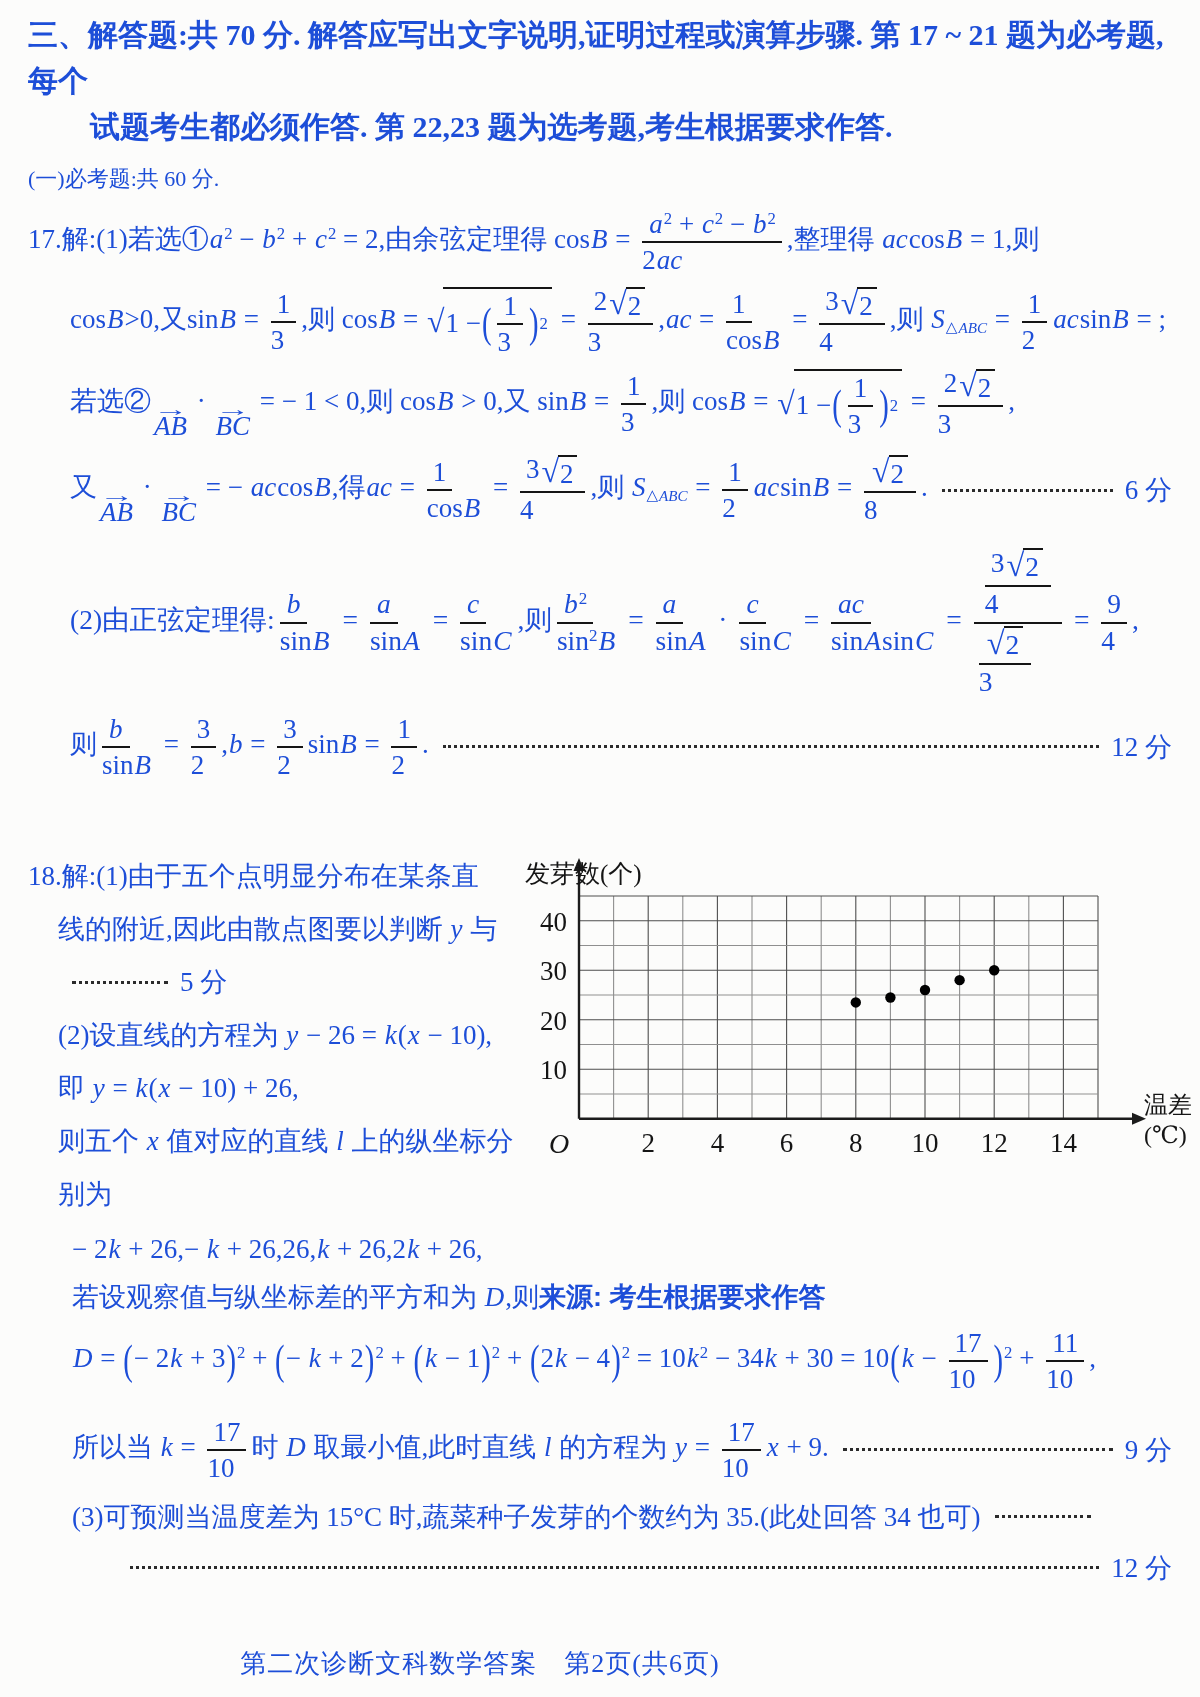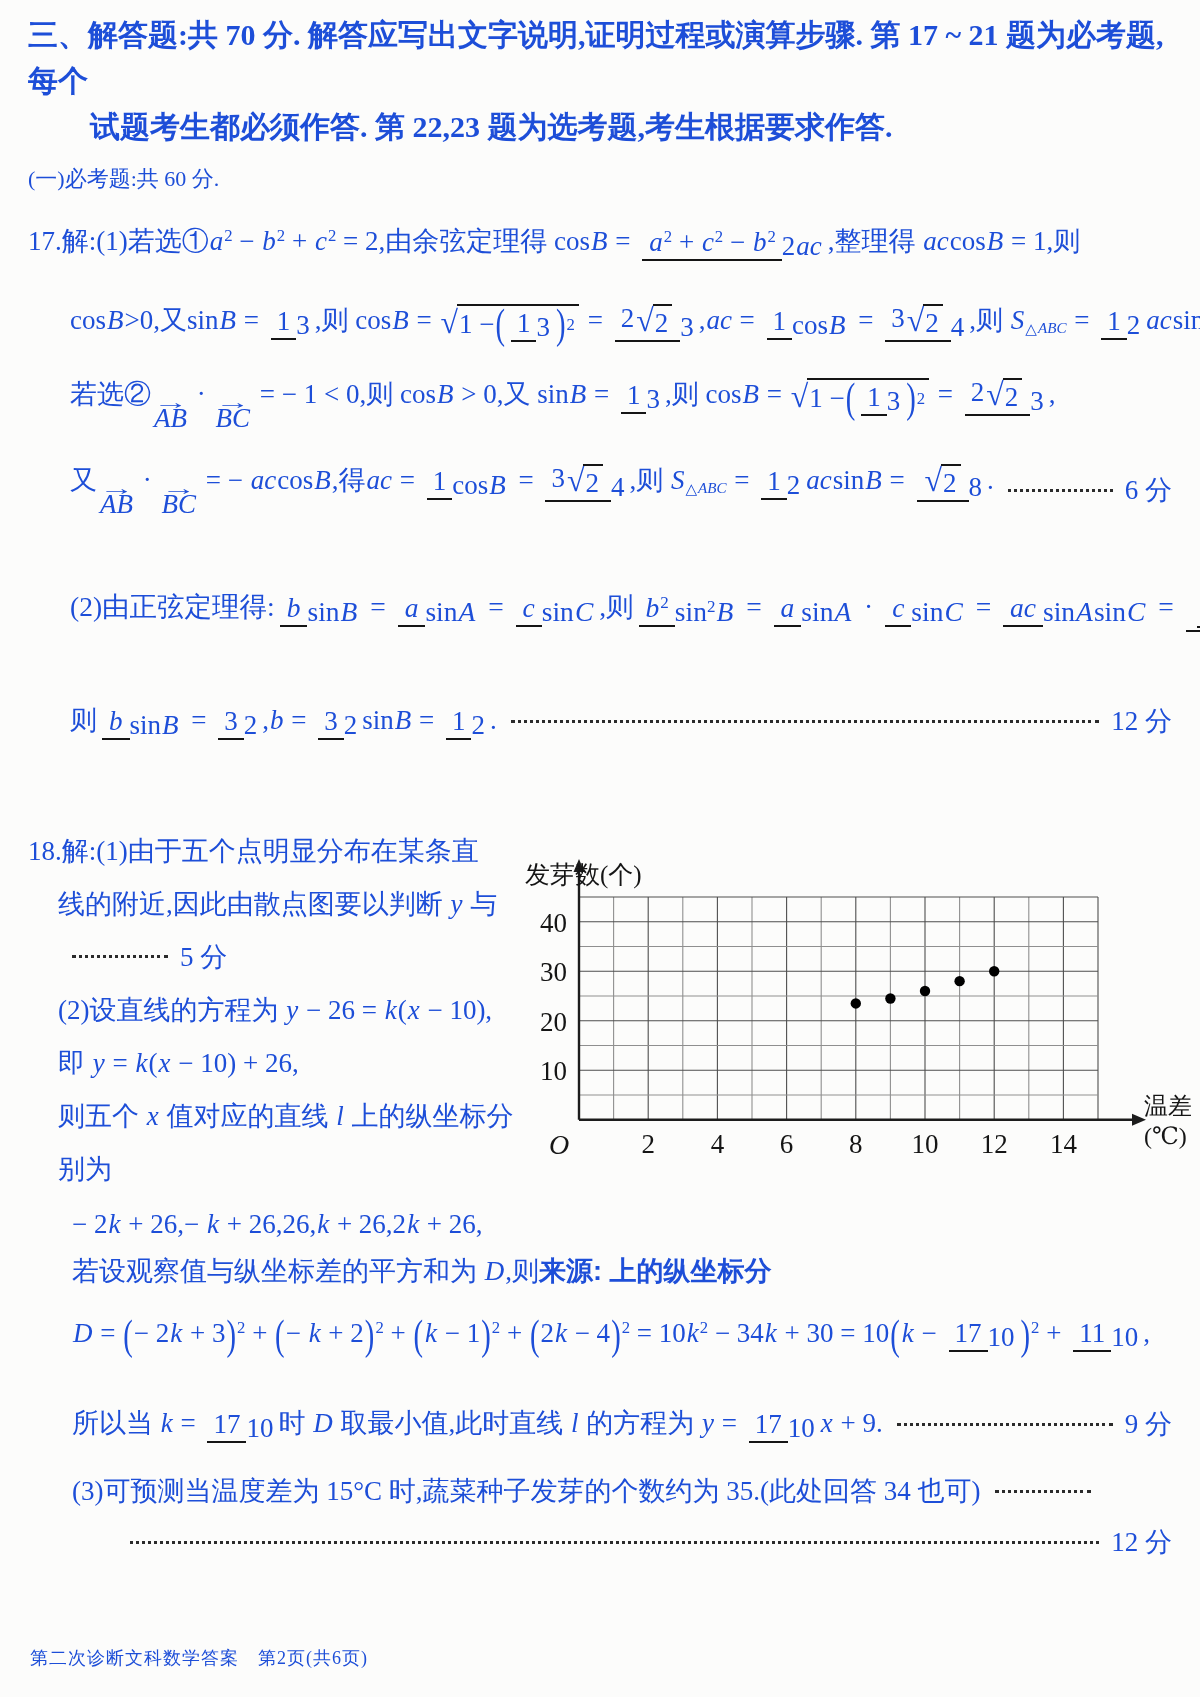--- a/index.html
+++ b/index.html
@@ -16,57 +16,57 @@
   
   .line{display:flex; align-items:center; font-size:27px;}
   .fx{display:inline-block; white-space:nowrap;}
   .dots{flex:1 1 auto; height:0; border-top:3.4px dotted #2b2b2b; align-self:center; margin:0 12px 0 14px; min-width:36px;}
   .dots.short{flex:0 0 96px;}
   .score{white-space:nowrap;}
   
   .itl{font-style:italic; padding:0 1px;}
   .sp{font-size:0.62em; vertical-align:0.55em; line-height:0; font-style:normal;}
   .sb{font-size:0.56em; vertical-align:-0.3em; line-height:0;}
-  .frac{display:inline-flex; flex-direction:row; align-items:flex-end; vertical-align:middle;
+  .frac{display:inline-flex; flex-direction:column; align-items:flex-start; vertical-align:middle;
         margin:0 5px; line-height:1.12; text-align:center;}
   .num{border-bottom:2.2px solid #151515; padding:0 6px 2px;}
   .den{padding-top:2px;}
   .sqrt{display:inline-flex; align-items:center; vertical-align:middle; margin:0 2px;}
   .rad{font-size:1.18em; line-height:1; margin-right:-1px;}
   .rtc{border-top:2.2px solid #151515; padding:2px 4px 0 2px; display:inline-flex; align-items:center;}
   .vec{display:inline-flex; flex-direction:column; align-items:center; vertical-align:-6px;
        line-height:0.95; margin:0 3px; font-style:italic;}
   .varr{font-style:normal; font-size:0.72em; transform:scaleX(1.8); height:0.64em; display:block;}
   .paren{display:inline-block; transform:scaleY(1.45); font-size:1.06em; padding:0 1px; vertical-align:middle; font-weight:400;}
   
   #p17{margin-top:0;}
   #p17 .line:nth-child(1){min-height:76px; margin-top:4px;}
   #p17 .line:nth-child(2){min-height:84px; padding-left:42px;}
   #p17 .line:nth-child(3){min-height:72px; margin-top:4px; padding-left:42px;}
   #p17 .line:nth-child(4){min-height:80px; margin-top:10px; padding-left:42px;}
   #p17 .line:nth-child(5){min-height:124px; margin-top:18px; padding-left:42px; font-size:27.5px;}
   #p17 .line:nth-child(6){min-height:74px; margin-top:12px; padding-left:42px;}
   
-  .p18wrap{display:flex; margin-top:66px;align-items:center;}
+  .p18wrap{display:flex; margin-top:66px;}
   .p18left{flex:0 0 495px;}
   .p18left .line{min-height:53px;}
   .p18left .line:not(:first-child){padding-left:30px;}
   .chartbox{flex:1 1 auto; position:relative; overflow:visible;}
   .chartbox svg{display:block;}
   #p18full .line{padding-left:44px;}
   #p18full .line:nth-child(1){min-height:50px; margin-top:4px;}
   #p18full .line:nth-child(2){min-height:44px;}
   #p18full .line:nth-child(3){min-height:84px;}
   #p18full .line:nth-child(4){min-height:78px; margin-top:8px;}
   #p18full .line:nth-child(5){min-height:56px;}
   #p18full .line:nth-child(6){min-height:46px; padding-left:88px;}
   .hei{font-family:"Liberation Sans","DejaVu Sans",sans-serif; font-weight:600;}
   
-  .footer{position:absolute; top:1646px; left:30px; width:900px; text-align:left;
-          font-size:18px; letter-spacing:1px;}
+  .footer{position:absolute; top:1646px; left:30px; width:900px; text-align:center;
+          font-size:26px; letter-spacing:1px;}
 </style>
 </head>
 <body>
 
 <div class="page">
   <div class="h1 h1a">三、解答题:共 70 分. 解答应写出文字说明,证明过程或演算步骤. 第 17 ~ 21 题为必考题,每个</div>
   <div class="h1 h1b">试题考生都必须作答. 第 22,23 题为选考题,考生根据要求作答.</div>
   <div class="subhead">(一)必考题:共 60 分.</div>
 
   <div id="p17">
@@ -297,21 +297,21 @@
           <circle cx="471.20000000000005" cy="120.25" r="5.2" fill="#000000"></circle>
         </svg>
     </div>
   </div>
 
   <div id="p18full">
       <div class="line">
         <span class="fx">− 2<i class="itl">k</i> + 26,− <i class="itl">k</i> + 26,26,<i class="itl">k</i> + 26,2<i class="itl">k</i> + 26,</span>
       </div>
       <div class="line">
-        <span class="fx">若设观察值与纵坐标差的平方和为 <i class="itl">D</i>,则<span class="hei">来源: 上的纵坐标分</span></span>
+        <span class="fx">若设观察值与纵坐标差的平方和为 <i class="itl">D</i>,则<span class="hei">来源: 考生根据要求作答</span></span>
       </div>
       <div class="line">
         <span class="fx"><i class="itl">D</i> = <span class="paren">(</span>− 2<i class="itl">k</i> + 3<span class="paren">)</span><sup class="sp">2</sup> + <span class="paren">(</span>− <i class="itl">k</i> + 2<span class="paren">)</span><sup class="sp">2</sup> + <span class="paren">(</span><i class="itl">k</i> − 1<span class="paren">)</span><sup class="sp">2</sup> + <span class="paren">(</span>2<i class="itl">k</i> − 4<span class="paren">)</span><sup class="sp">2</sup> = 10<i class="itl">k</i><sup class="sp">2</sup> − 34<i class="itl">k</i> + 30 = 10<span class="paren">(</span><i class="itl">k</i> − <span class="frac">
             <span class="num">17</span>
             <span class="den">10</span>
           </span><span class="paren">)</span><sup class="sp">2</sup> + <span class="frac">
             <span class="num">11</span>
             <span class="den">10</span>
           </span>,</span>
       </div>

